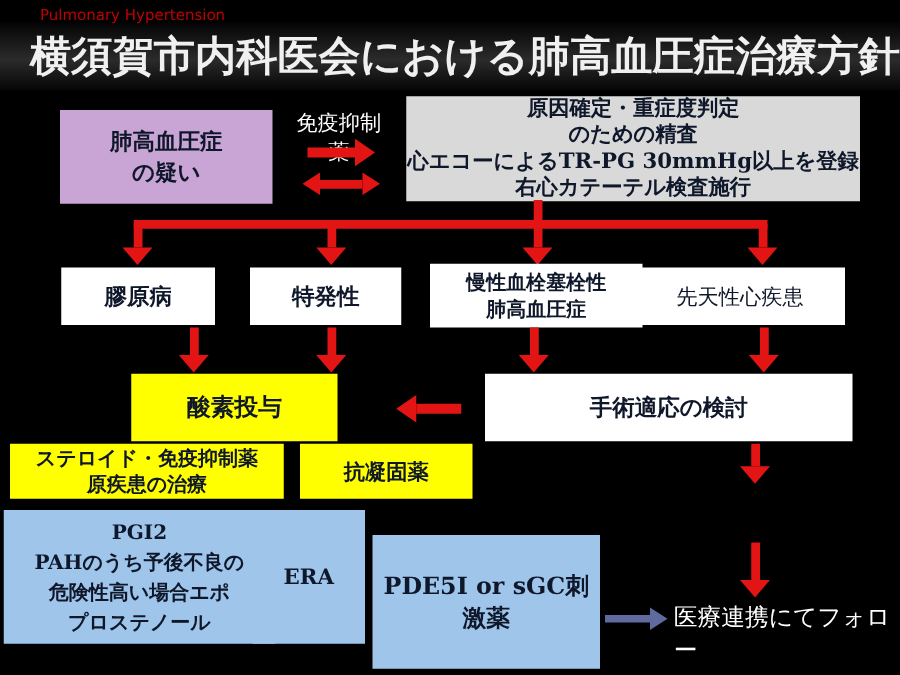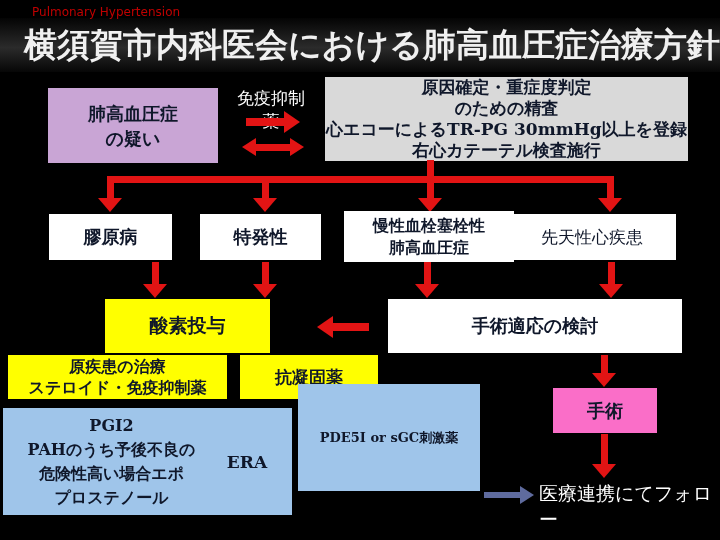--- a/index.html
+++ b/index.html
@@ -132,46 +132,43 @@
   </div>
   <div class="arrow-h" style="left:317px;top:316px;width:52px;height:22px;">
     <span class="head-l"></span>
     <span class="shaft"></span>
   </div>
   <div class="box whitebg" style="left:388px;top:299px;width:294px;height:54px;font-size:18px;font-weight:600;">
     <span>手術適応の検討</span>
   </div>
 
   <div class="box yellowbg" style="left:8px;top:355px;width:219px;height:44px;font-size:16px;line-height:21px;font-weight:600;">
+    <span>ステロイド・免疫抑制薬</span>
     <span>原疾患の治療</span>
-    <span>ステロイド・免疫抑制薬</span>
   </div>
   <div class="box yellowbg" style="left:240px;top:355px;width:138px;height:44px;font-size:17px;font-weight:600;align-items:center;">
     <span>抗凝固薬</span>
   </div>
 
   <div class="box bluebg" style="left:3px;top:408px;width:217px;height:107px;font-size:16px;line-height:24px;font-weight:600;">
     <span>PGI2</span>
     <span>PAHのうち予後不良の</span>
     <span>危険性高い場合エポ</span>
     <span>プロステノール</span>
   </div>
   <div class="box bluebg" style="left:202px;top:408px;width:90px;height:107px;font-size:17px;font-weight:600;">
     <span>ERA</span>
   </div>
-  <div class="box bluebg" style="left:298px;top:384px;width:182px;height:107px;font-size:13px;font-weight:600;">
+  <div class="box bluebg" style="left:298px;top:428px;width:182px;height:107px;font-size:19px;font-weight:600;">
     <span>PDE5I or sGC刺激薬</span>
   </div>
 
   <div class="arrow-v" style="left:592px;top:355px;height:32px;">
     <span class="shaft"></span>
       <span class="head"></span>
-  </div>
-  <div class="box pinkbg" style="left:553px;top:388px;width:104px;height:45px;font-size:18px;font-weight:600;">
-    <span>手術</span>
   </div>
   <div class="arrow-v" style="left:592px;top:434px;height:44px;">
     <span class="shaft"></span>
       <span class="head"></span>
   </div>
 
   <div class="arrow-h slate" style="left:484px;top:486px;width:50px;height:18px;">
     <span class="shaft"></span>
     <span class="head-r"></span>
   </div>

